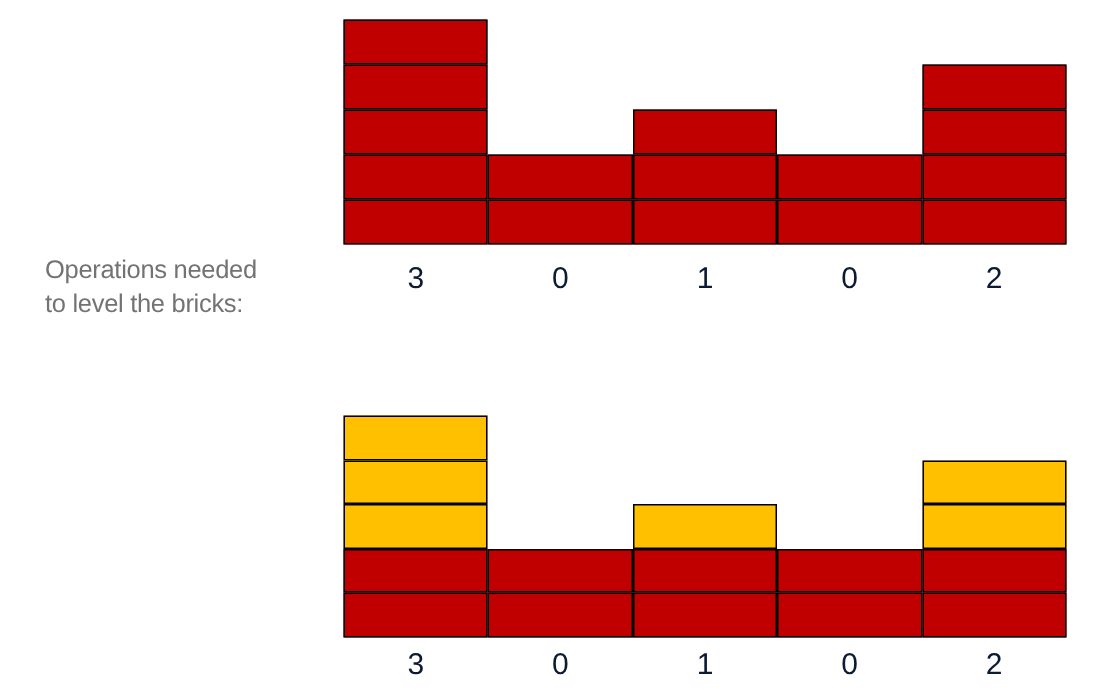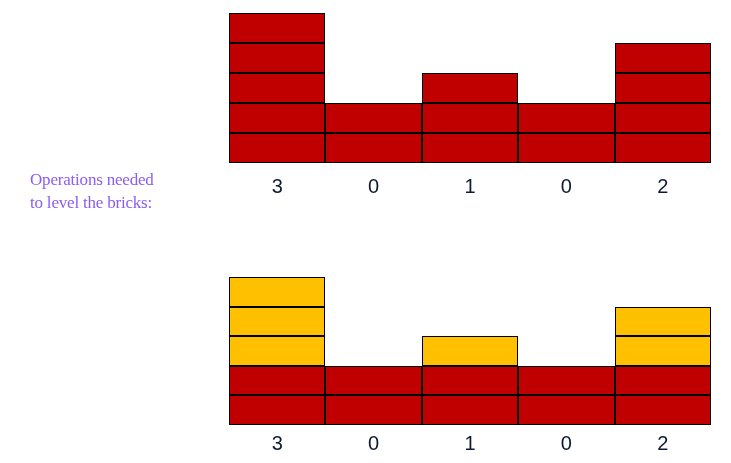--- a/index.html
+++ b/index.html
@@ -23,22 +23,22 @@
   }
 
   
   #caption {
     position: absolute;
     left: 30px;
     top: 168px;
     width: 200px;
     font-size: 17px;
     line-height: 23px;
-    color: #8b5cf6;
-    font-family: Liberation Serif, serif;
+    color: #737373;
+    font-family: Liberation Sans, sans-serif;
     letter-spacing: -0.2px;
     white-space: pre-line;
   }
 
   
   .diagram {
     position: absolute;
   }
   .columns {
     position: absolute;

